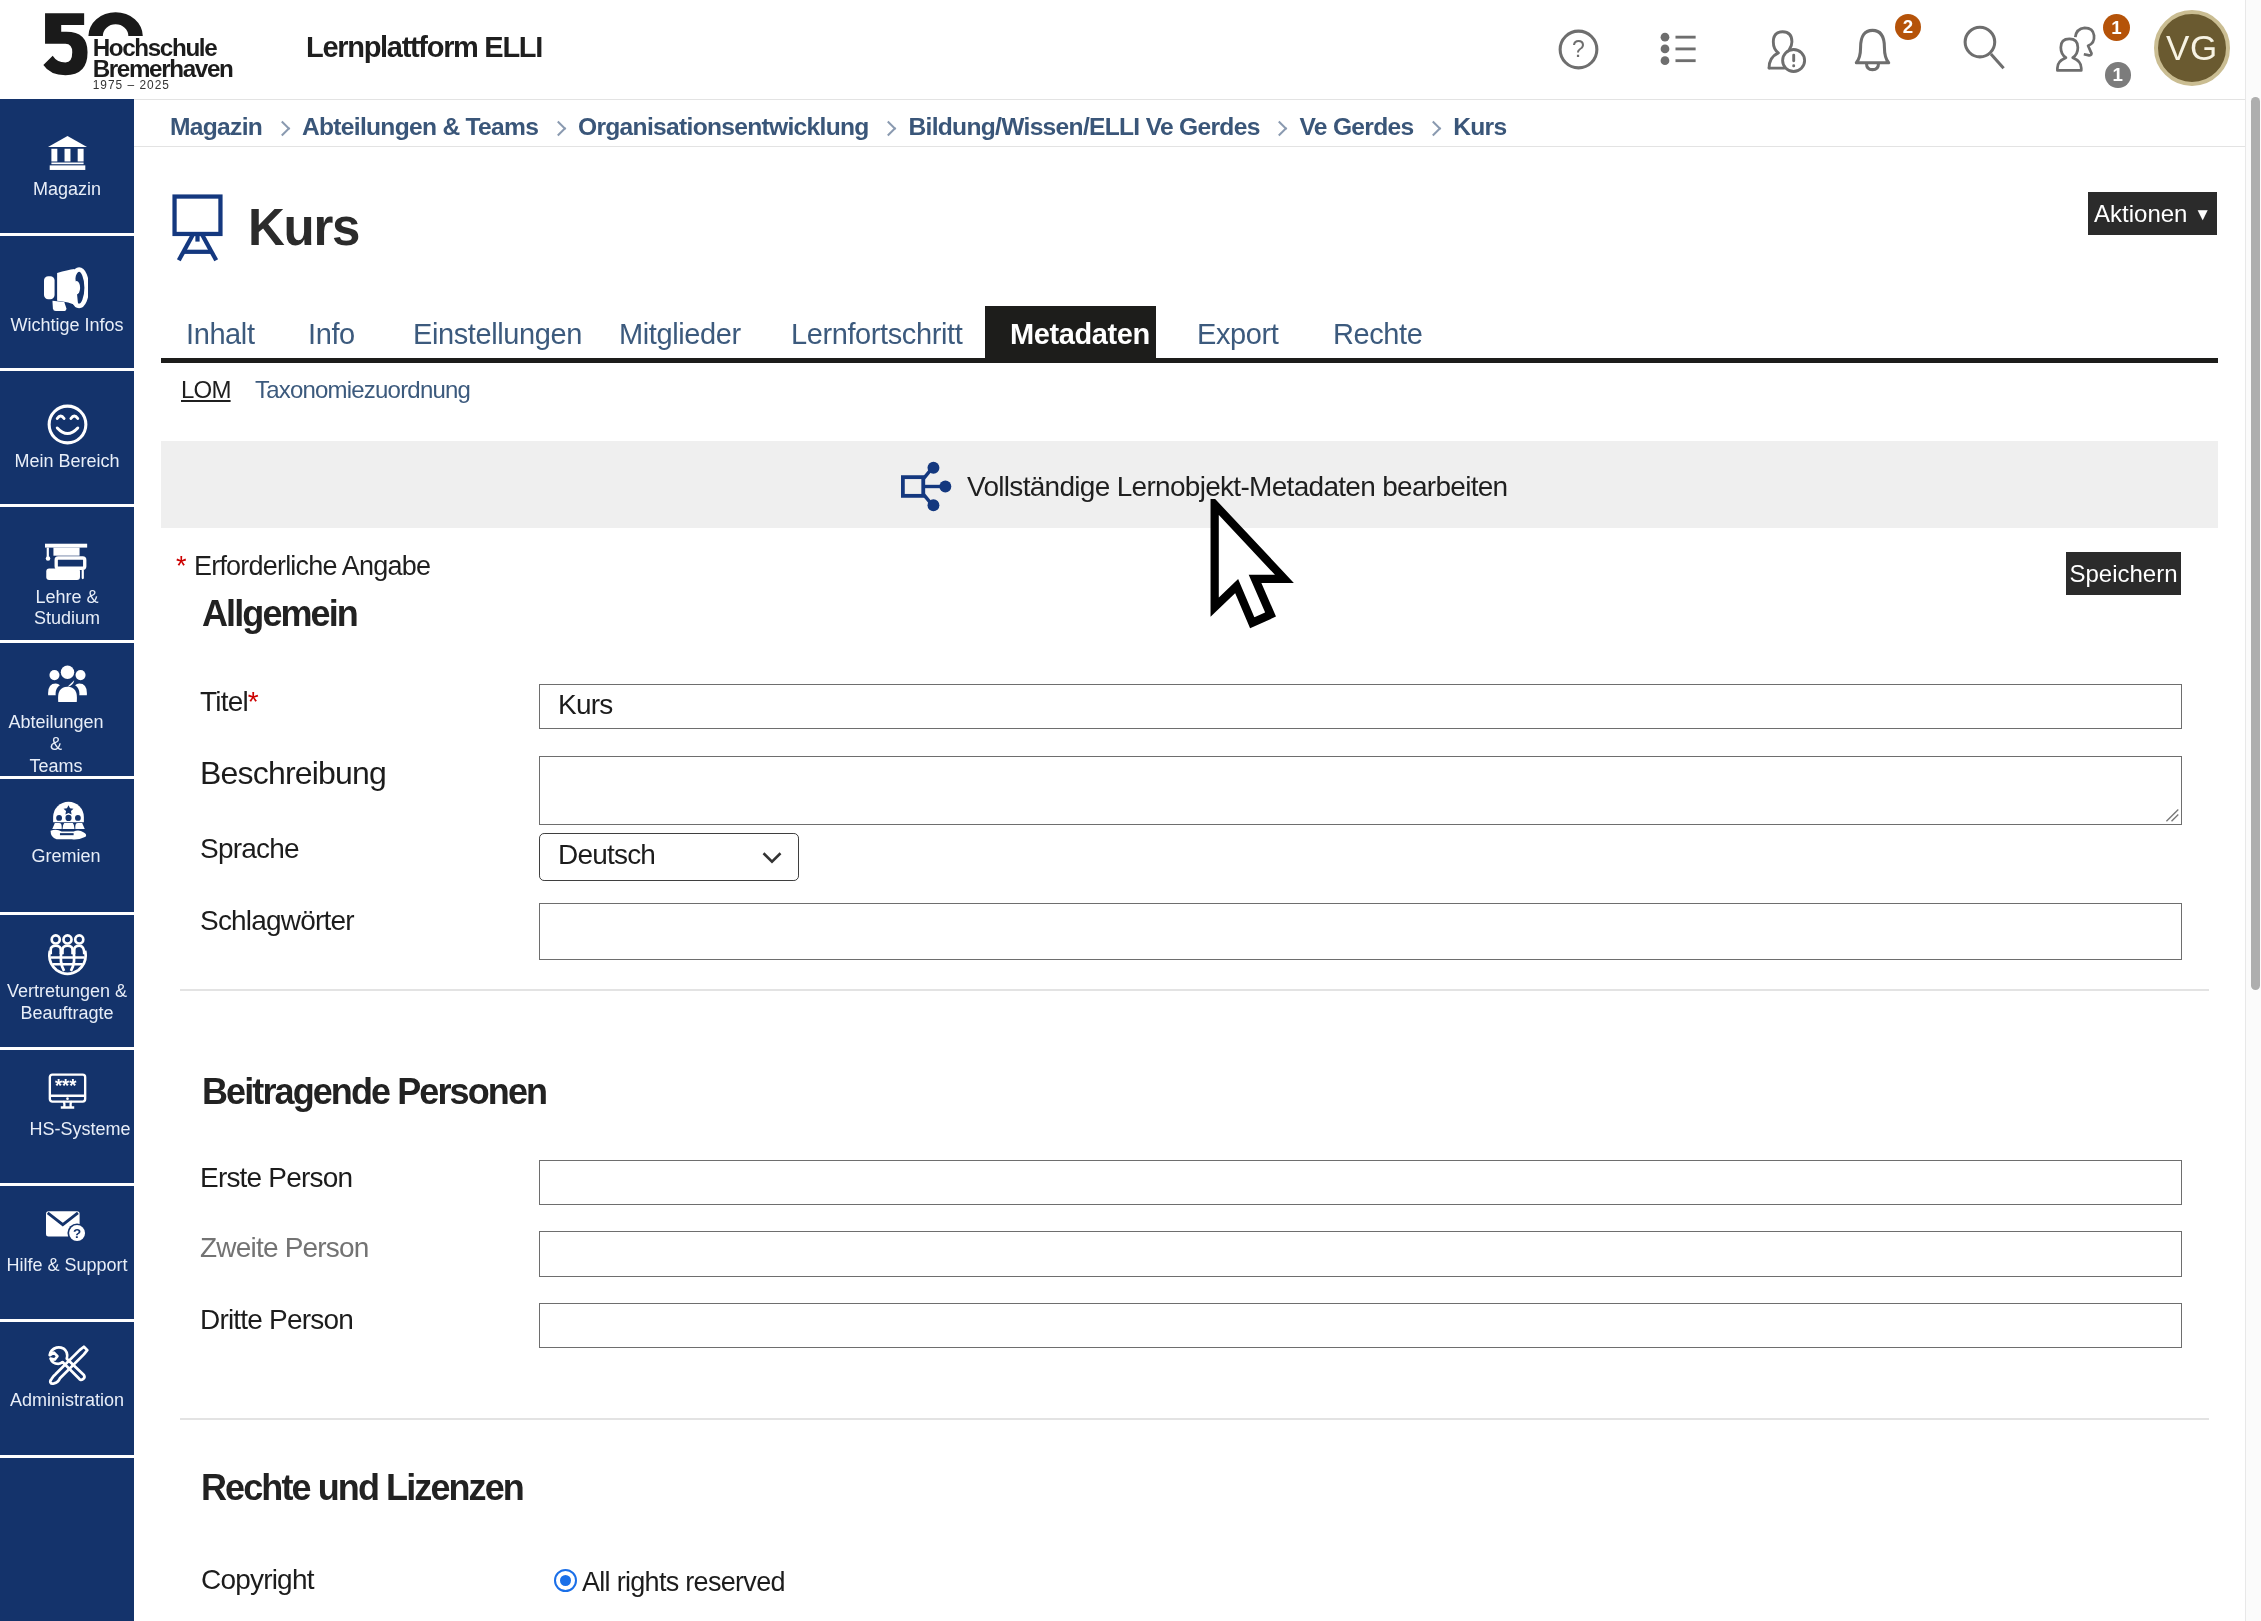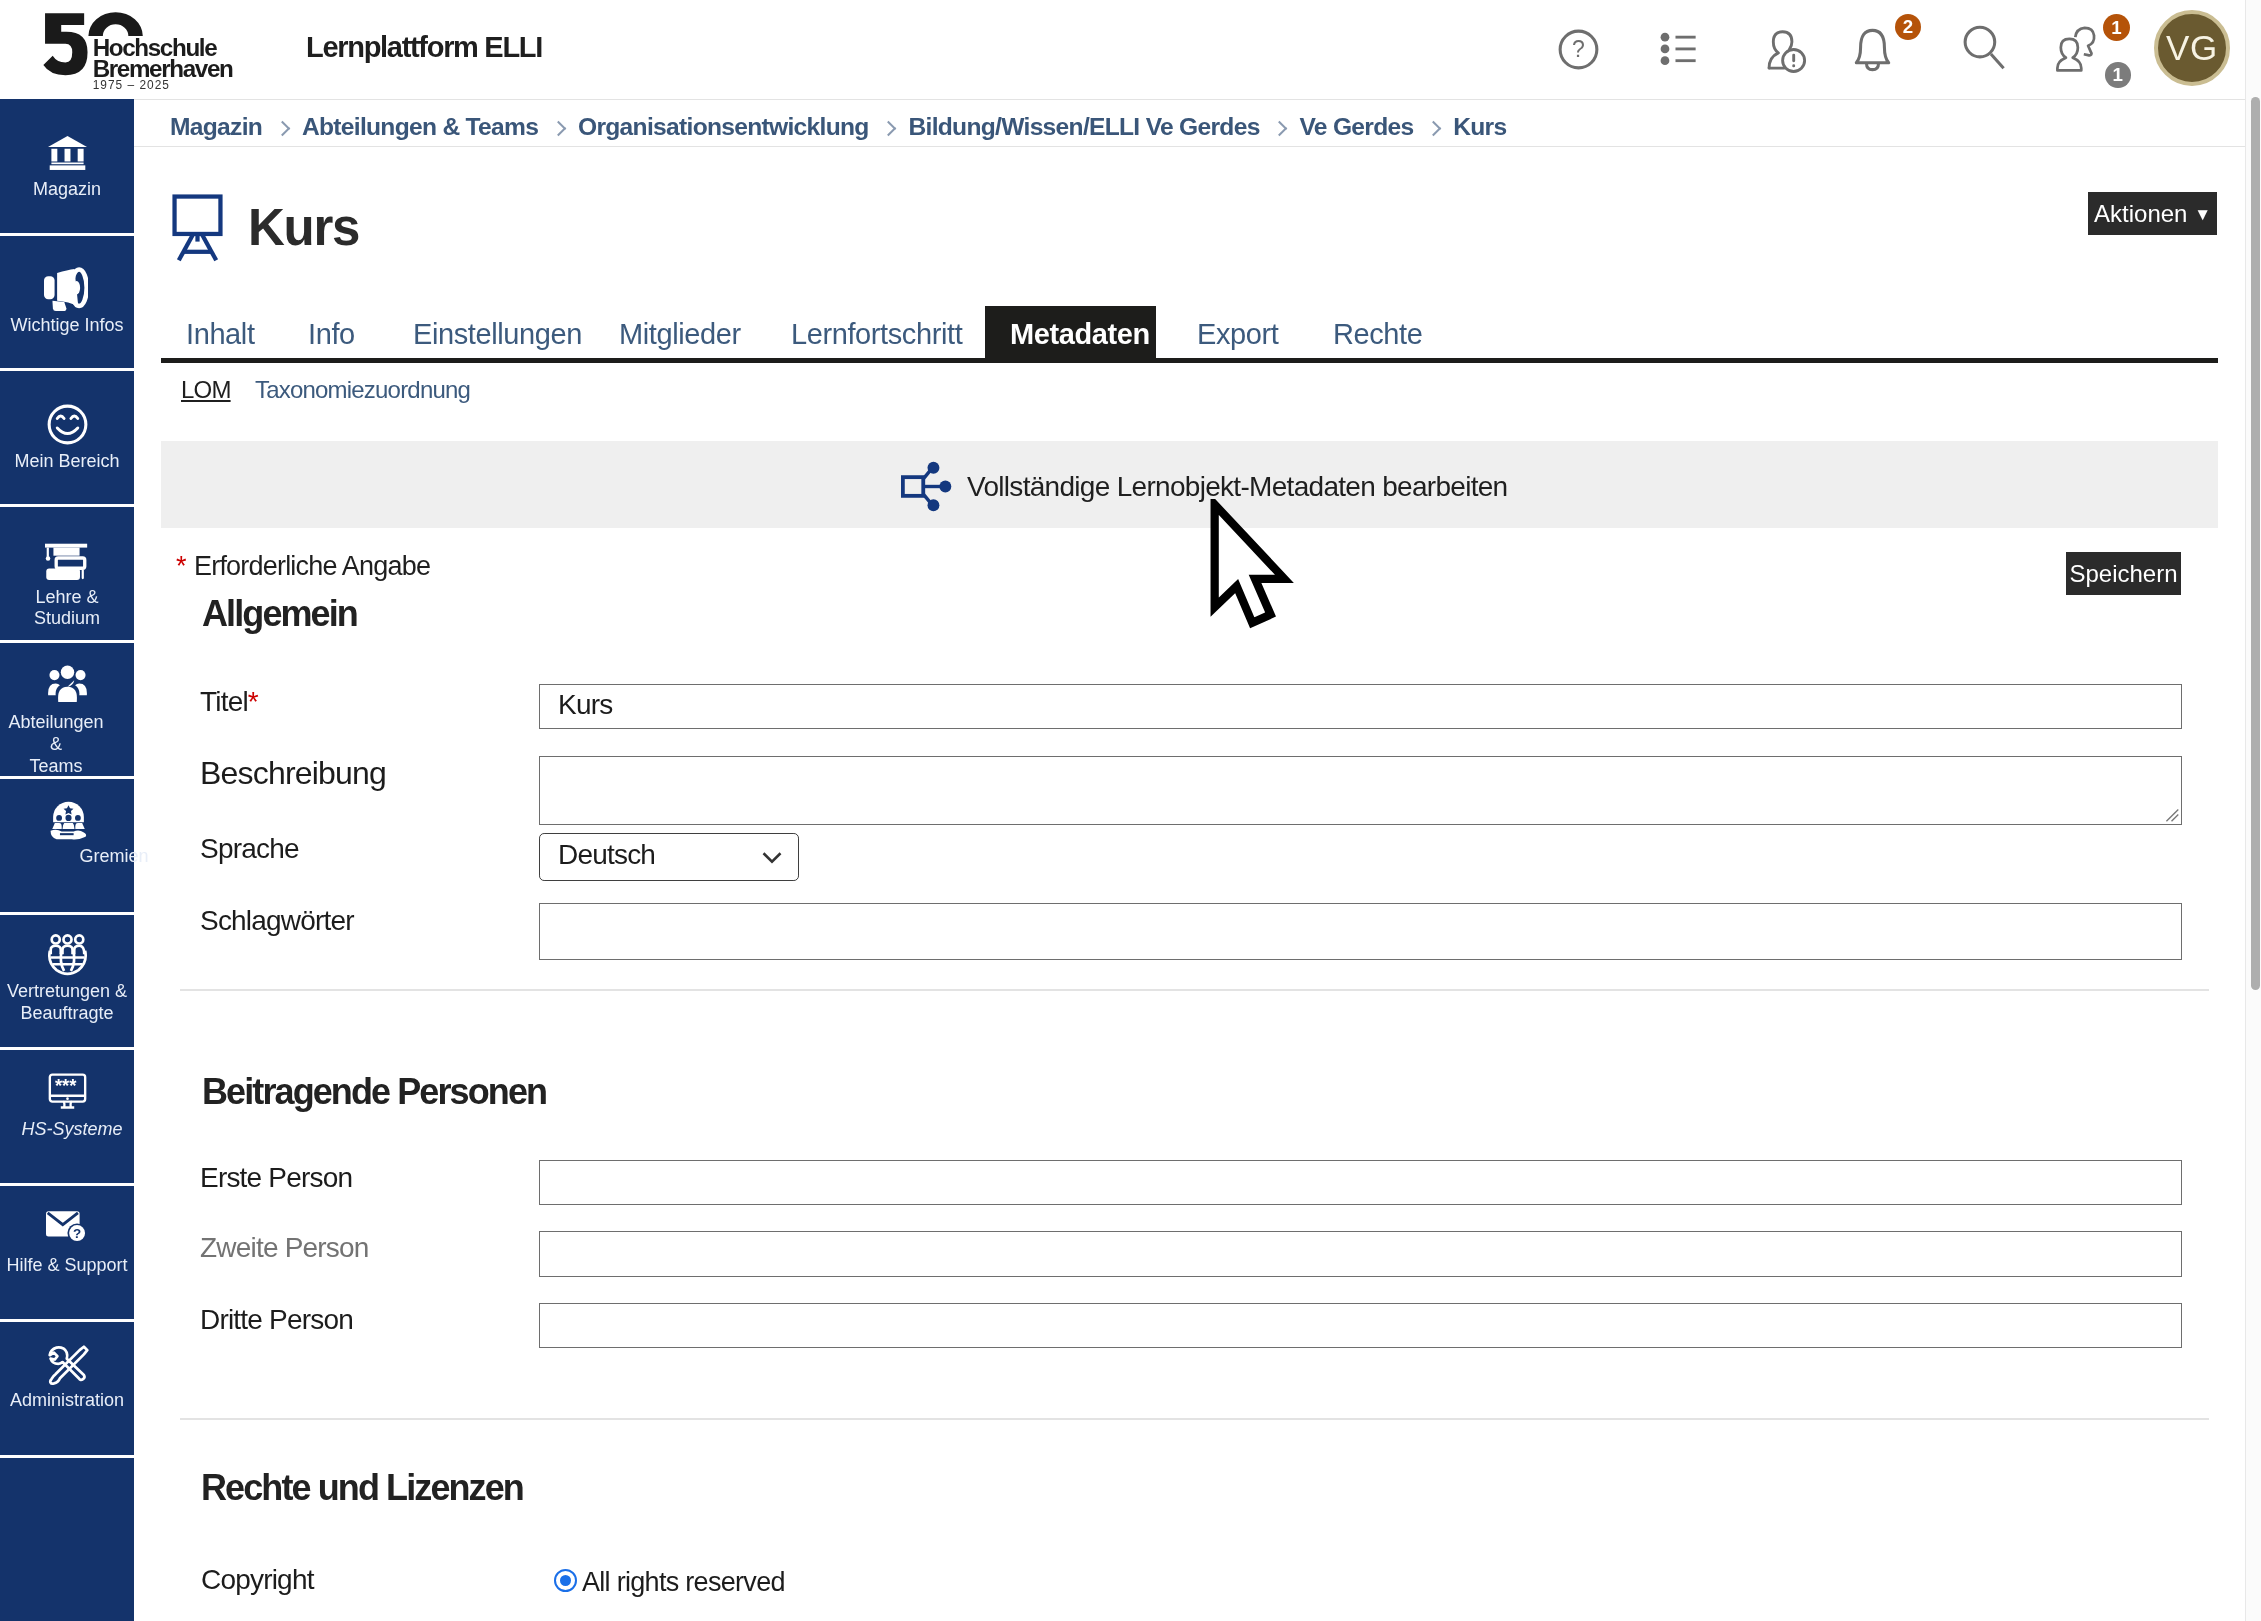--- a/index.html
+++ b/index.html
@@ -162,21 +162,21 @@
     <circle cx="35" cy="21" r="3.4"></circle>
   </g>
   <g fill="#fff">
     <path d="M8 27 L13 27 Q16 27 16 31 L16 34 L5 34 Z"></path>
     <path d="M19 27 L29 27 Q31 29 31 34 L17 34 Q17 29 19 27 Z"></path>
     <path d="M35 27 L40 27 L43 34 L32 34 L32 31 Q32 27 35 27 Z"></path>
     <path d="M3 36 Q10 33 16 37 L30 37 Q36 34 42 38 Q46 40 44 43 Q36 47 28 46 L10 46 Q3 44 3 36 Z"></path>
   </g>
   <path d="M14 40 L30 40" stroke="#14336b" stroke-width="2.4" fill="none"></path>
 </svg>
-<div class="abs nav-label" style="left:0;top:846px;width:132px;margin-left:48px;">Gremien</div>
+<div class="abs nav-label" style="left:0;top:846px;width:132px;">Gremien</div>
 
 <svg class="abs" style="left:47px;top:934px;" width="41" height="42" viewBox="0 0 48 50">
   <g fill="none" stroke="#fff" stroke-width="3.2">
     <circle cx="10" cy="6.5" r="4.8"></circle>
     <circle cx="24" cy="6.5" r="4.8"></circle>
     <circle cx="38" cy="6.5" r="4.8"></circle>
     <path d="M4 24 L4 19 Q4 14 10 14 Q16 14 16 19 L16 24"></path>
     <path d="M18 24 L18 19 Q18 14 24 14 Q30 14 30 19 L30 24"></path>
     <path d="M32 24 L32 19 Q32 14 38 14 Q44 14 44 24"></path>
     <path d="M3 20 Q0 34 11 43 Q24 52 37 43 Q48 34 45 20"></path>
@@ -190,21 +190,21 @@
   <g fill="none" stroke="#fff" stroke-width="2.8">
     <rect x="2" y="2" width="42" height="32" rx="3"></rect>
     <line x1="2" y1="27" x2="44" y2="27"></line>
     <path d="M15 41 L31 41 M19 41 Q20 35 18 34 M27 41 Q26 35 28 34"></path>
   </g>
   <circle cx="23" cy="30.5" r="1.6" fill="#fff"></circle>
   <g fill="#fff" style="font-family:'Liberation Sans',sans-serif;">
     <text x="8" y="22" font-size="22" font-weight="bold">***</text>
   </g>
 </svg>
-<div class="abs nav-label" style="left:4px;top:1119px;width:136px;font-style:italic;">HS-Systeme</div>
+<div class="abs nav-label" style="left:12px;top:1119px;width:136px;">HS-Systeme</div>
 
 <svg class="abs" style="left:46px;top:1210px;" width="42" height="36" viewBox="0 0 50 42">
   <rect x="0" y="1" width="40" height="30" rx="3" fill="#fff"></rect>
   <polyline points="2,3 20,17 38,3" fill="none" stroke="#14336b" stroke-width="3.4"></polyline>
   <circle cx="37" cy="27" r="11.5" fill="#14336b"></circle>
   <circle cx="37" cy="27" r="9.5" fill="#fff"></circle>
   <text x="37" y="33" font-size="16" font-weight="bold" fill="#14336b" text-anchor="middle" style="font-family:'Liberation Sans',sans-serif;">?</text>
 </svg>
 <div class="abs nav-label" style="left:0;top:1255px;width:134px;">Hilfe &amp; Support</div>
 

